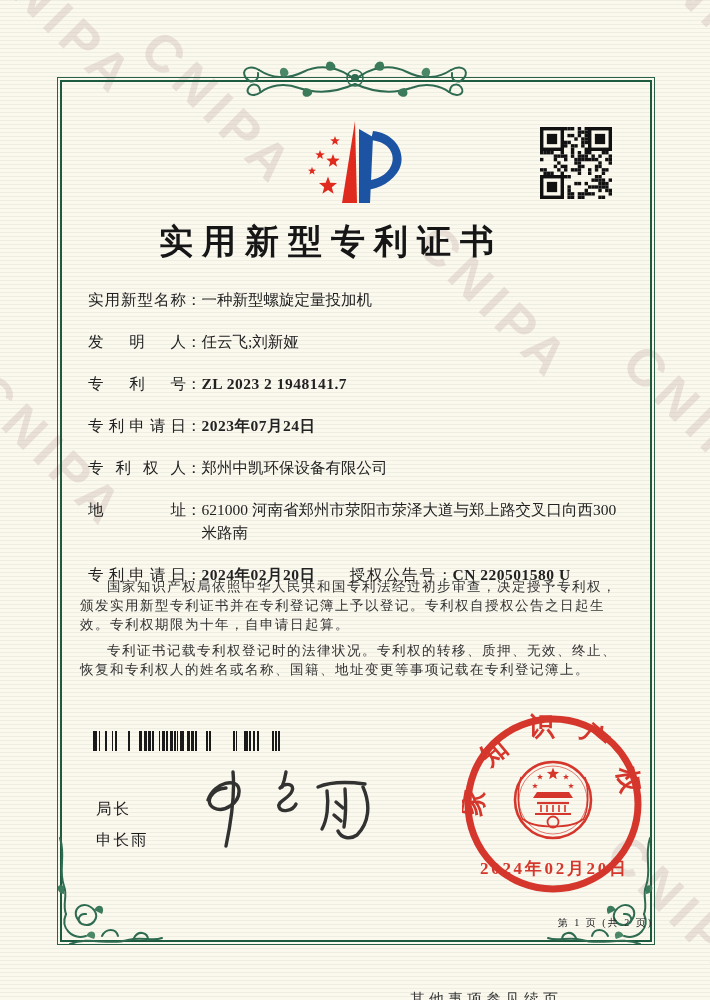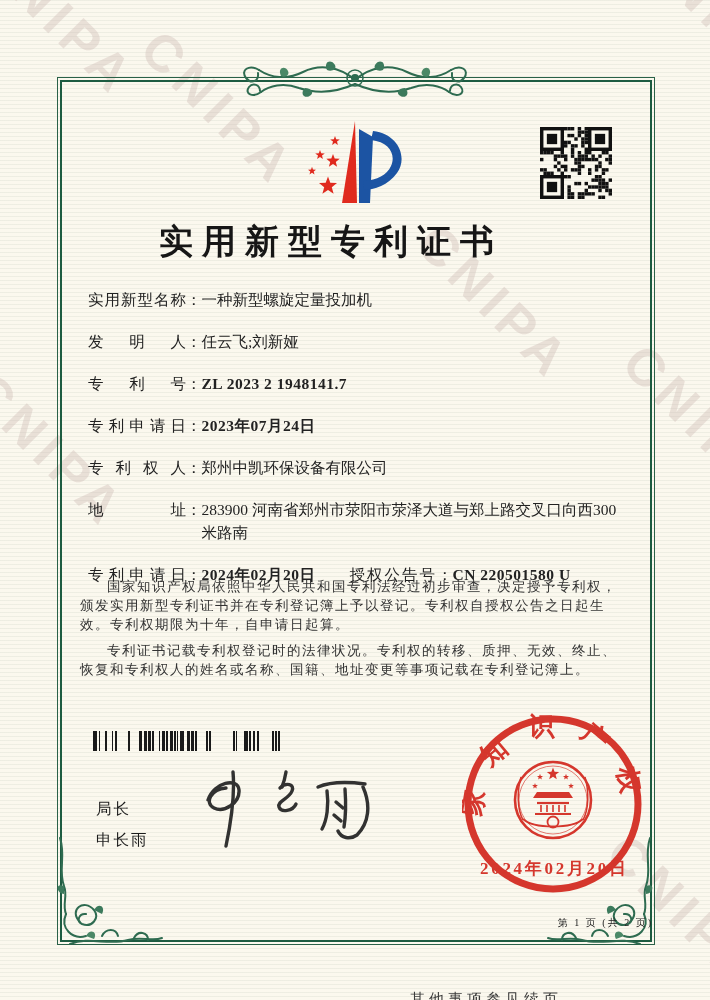--- a/index.html
+++ b/index.html
@@ -281,21 +281,21 @@
       <span class="fvalue num">2023年07月24日</span>
     </div>
     <div class="frow">
       <span class="flabel">专利权人</span>
       <span class="fcolon">：</span>
       <span class="fvalue">郑州中凯环保设备有限公司</span>
     </div>
     <div class="frow">
       <span class="flabel">地址</span>
       <span class="fcolon">：</span>
-      <span class="fvalue">283900 河南省郑州市荥阳市荥泽大道与郑上路交叉口向西300米路南</span>
+      <span class="fvalue">621000 河南省郑州市荥阳市荥泽大道与郑上路交叉口向西300米路南</span>
     </div>
     <div class="frow">
       <span class="flabel">专利申请日</span>
       <span class="fcolon">：</span>
       <span class="fvalue num">2024年02月20日</span>
       <span class="gpair">
         <span class="glabel">授权公告号</span>
         <span class="fcolon">：</span>
         <span class="fvalue num">CN 220501580 U</span>
       </span>

